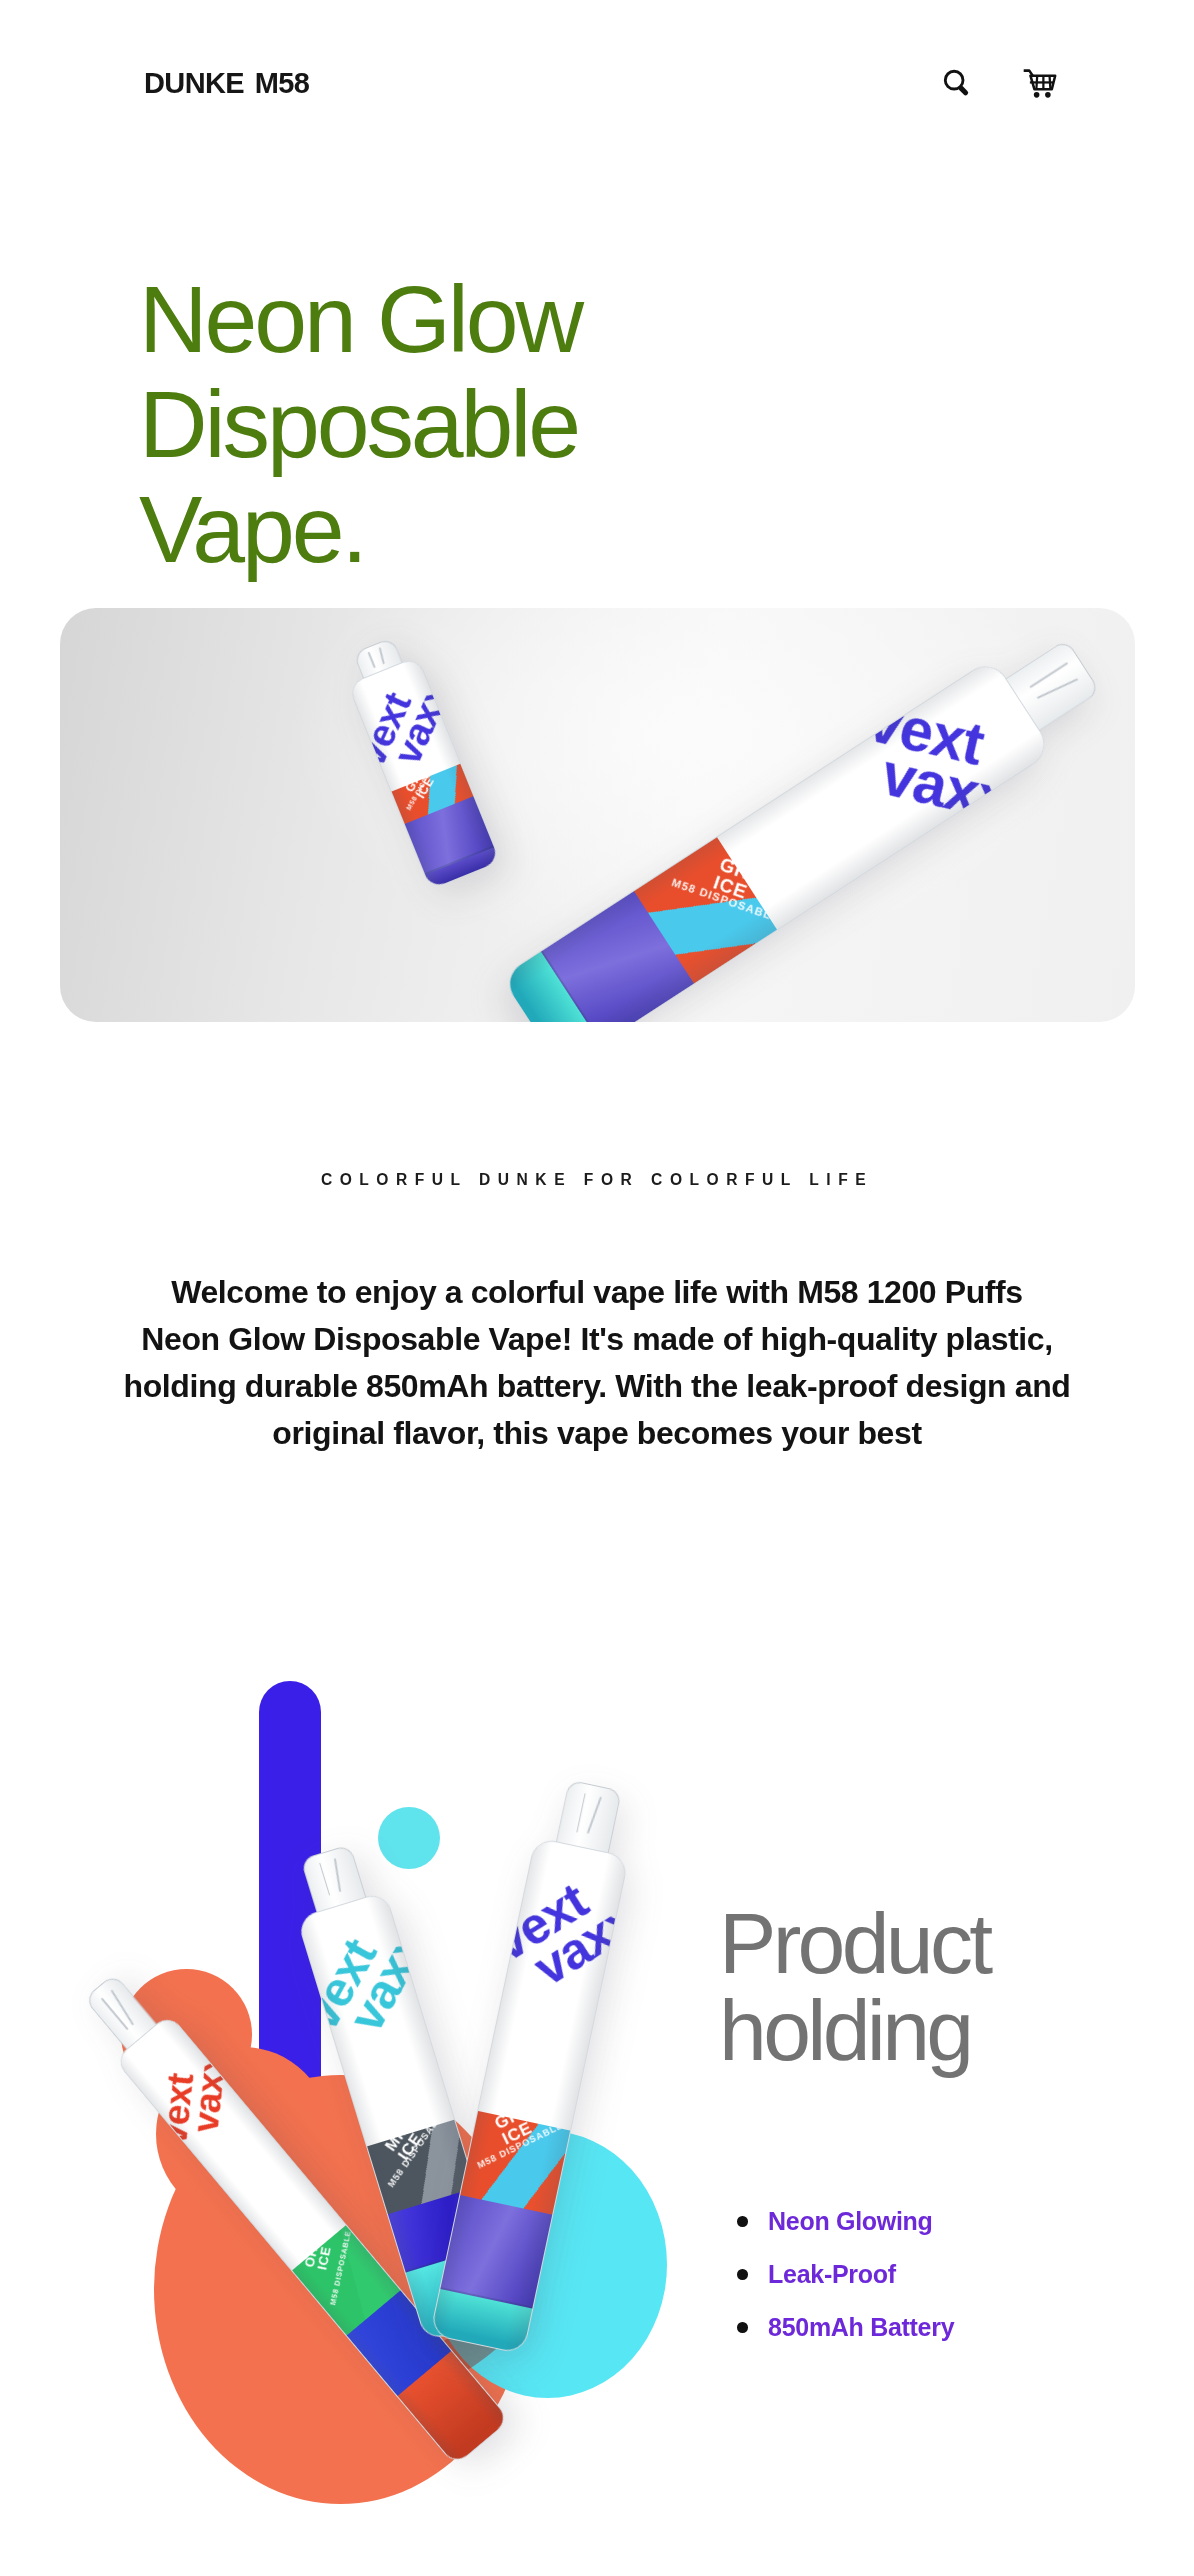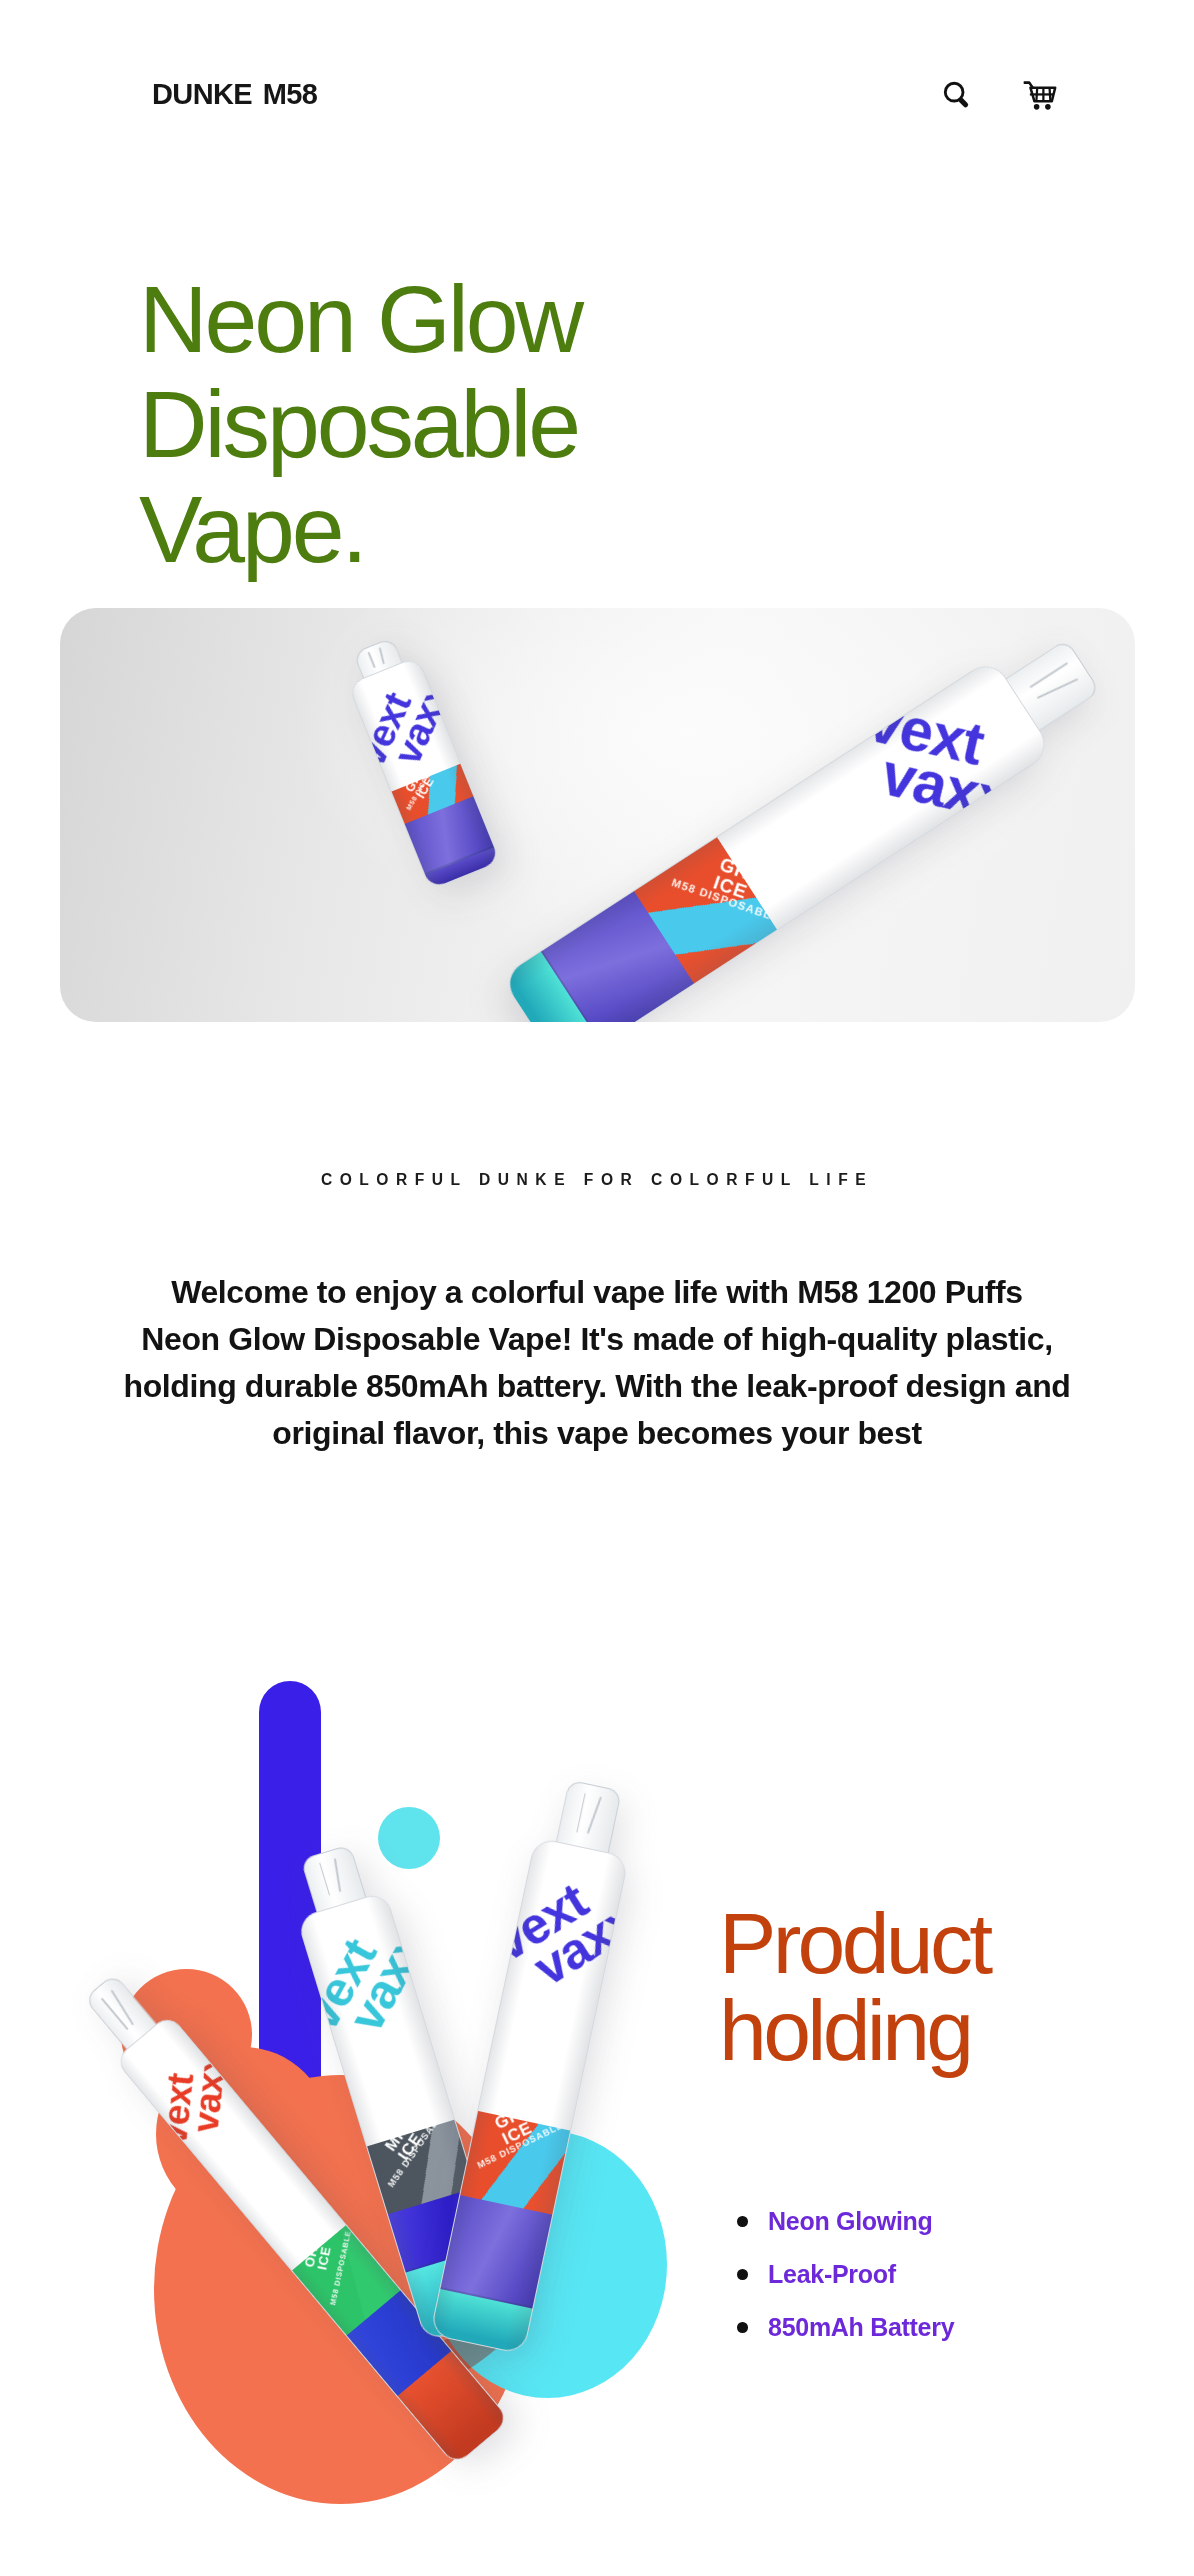--- a/index.html
+++ b/index.html
@@ -2,21 +2,21 @@
 <html style="font-size:10px"><head>
 <meta charset="utf-8">
 <title>DUNKE M58</title>
 <style>
   html,body{margin:0;padding:0;background:#ffffff;}
   body{font-family:"Liberation Sans","DejaVu Sans",sans-serif;color:#121212;}
   .page{position:relative;width:1194px;height:2576px;margin:0 auto;background:#ffffff;overflow:hidden;}
 
   
   .header{position:absolute;left:144px;right:136px;top:67px;height:44px;
-          display:flex;justify-content:space-between;align-items:flex-end;margin-left:8px;}
+          display:flex;justify-content:space-between;align-items:flex-start;}
   .logo{font-size:29px;font-weight:700;letter-spacing:-0.6px;color:#161616;cursor:pointer;white-space:nowrap;}
   .logo .model{margin-left:10.6px;}
   .header-icons{display:flex;align-items:center;gap:49px;}
   .icon-btn{background:none;border:none;padding:0;cursor:pointer;line-height:0;}
 
   
   .hero-title{position:absolute;left:139px;top:203px;font-size:95px;line-height:105px;
               font-weight:500;letter-spacing:-3.1px;color:#4d7c0f;}
 
   
@@ -126,21 +126,21 @@
   .cyan-dot{left:378px;top:1807px;width:62px;height:62px;border-radius:50%;background:#5fe3ec;z-index:1;}
   .blob{background:#f3714e;border-radius:50%;z-index:1;}
   .blob-a{left:121px;top:1969px;width:131px;height:131px;}
   .blob-b{left:154px;top:2075px;width:373px;height:429px;}
   .blob-c{left:156px;top:2047px;width:174px;height:174px;}
   .cyan-big{left:428px;top:2131px;width:239px;height:267px;border-radius:50%;background:#57e6f4;z-index:2;}
   .tip-shadow{left:404px;top:2320px;width:143px;height:40px;border-radius:50%;
               background:#8c2e1e;opacity:.45;transform:rotate(-38deg);z-index:3;}
 
   .features-heading{position:absolute;left:719px;top:1900px;font-size:86px;line-height:87px;
-                    font-weight:500;letter-spacing:-3.7px;color:#c2410c;}
+                    font-weight:500;letter-spacing:-3.7px;color:#737373;}
   .features-list{position:absolute;left:737px;top:2195px;}
   .feature-item{display:flex;align-items:center;height:53px;}
   .feature-item .dot{width:10.6px;height:10.6px;border-radius:50%;background:#111;margin-right:20.5px;flex:none;}
   .feature-item .label{font-size:25px;font-weight:700;letter-spacing:-0.3px;color:#6d28d9;}
 </style>
 </head>
 <body>
 
 <div class="page">
 

